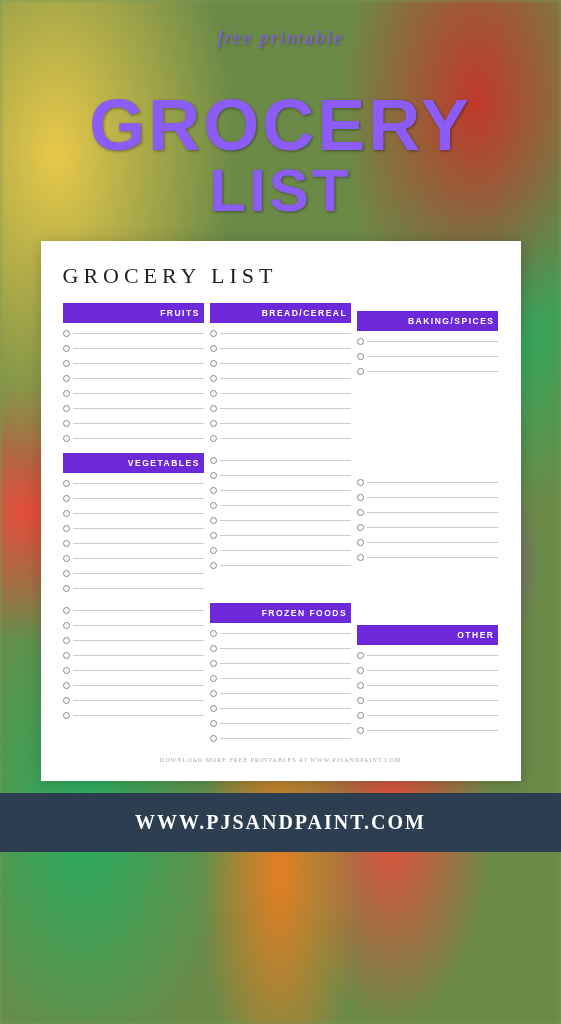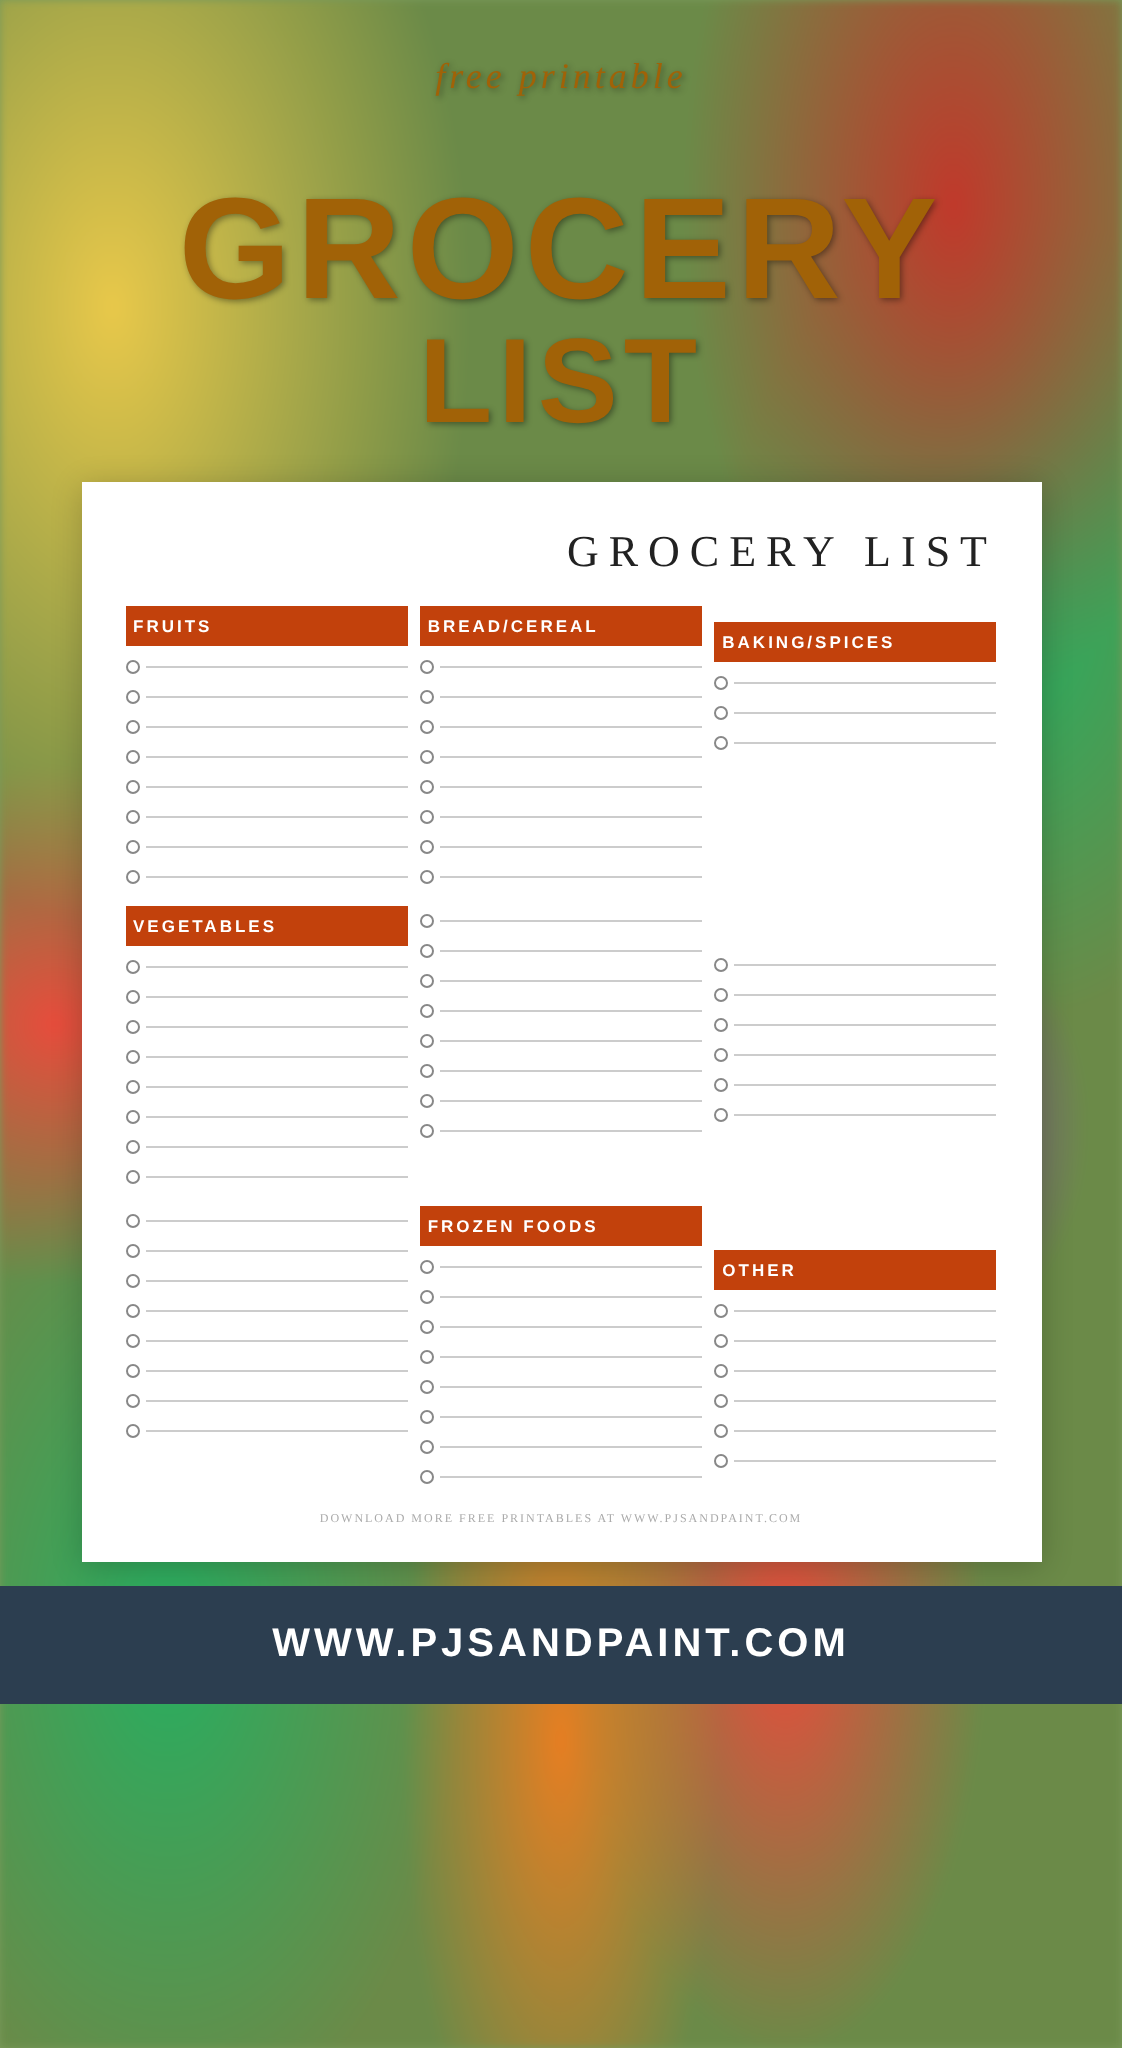--- a/index.html
+++ b/index.html
@@ -46,21 +46,21 @@
       display: flex;
       flex-direction: column;
       align-items: center;
       width: 100%;
     }
 
     
     .header {
       text-align: center;
       padding: 28px 20px 20px;
-      color: #a16207;
+      color: #8b5cf6;
       text-shadow: 1px 1px 3px rgba(0,0,0,0.4);
     }
 
     .header-free-printable {
       font-size: 18px;
       font-family: 'Georgia', serif;
       font-style: italic;
       letter-spacing: 2px;
       font-weight: normal;
       margin-bottom: 2px;
@@ -88,42 +88,42 @@
     
     .card {
       background: white;
       width: 480px;
       margin: 0 auto 0;
       padding: 22px 22px 18px;
       box-shadow: 0 2px 15px rgba(0,0,0,0.2);
     }
 
     .card-title {
-      text-align: right;
+      text-align: left;
       font-size: 22px;
       font-family: 'Georgia', serif;
       font-weight: normal;
       letter-spacing: 5px;
       text-transform: uppercase;
       margin-bottom: 14px;
       color: #222;
     }
 
     
     .grid {
       display: grid;
       grid-template-columns: 1fr 1fr 1fr;
       gap: 6px;
     }
 
     
     .cat-header {
-      background: #c2410c;
+      background: #6d28d9;
       color: white;
-      text-align: left;
+      text-align: right;
       font-size: 8.5px;
       font-family: Arial, sans-serif;
       font-weight: bold;
       letter-spacing: 1.5px;
       padding: 5px 4px;
       text-transform: uppercase;
     }
 
     
     .lines-block {
@@ -189,21 +189,21 @@
     }
 
     
     .bottom-banner {
       width: 100%;
       background: #2c3e50;
       color: white;
       text-align: center;
       padding: 18px 25px;
       font-size: 20px;
-      font-family: Liberation Sans, sans-serif;
+      font-family: Liberation Serif, serif;
       font-weight: bold;
       letter-spacing: 2px;
       margin-top: 12px;
     }
 
     .section-gap {
       height: 8px;
     }
   </style>
 </head>

